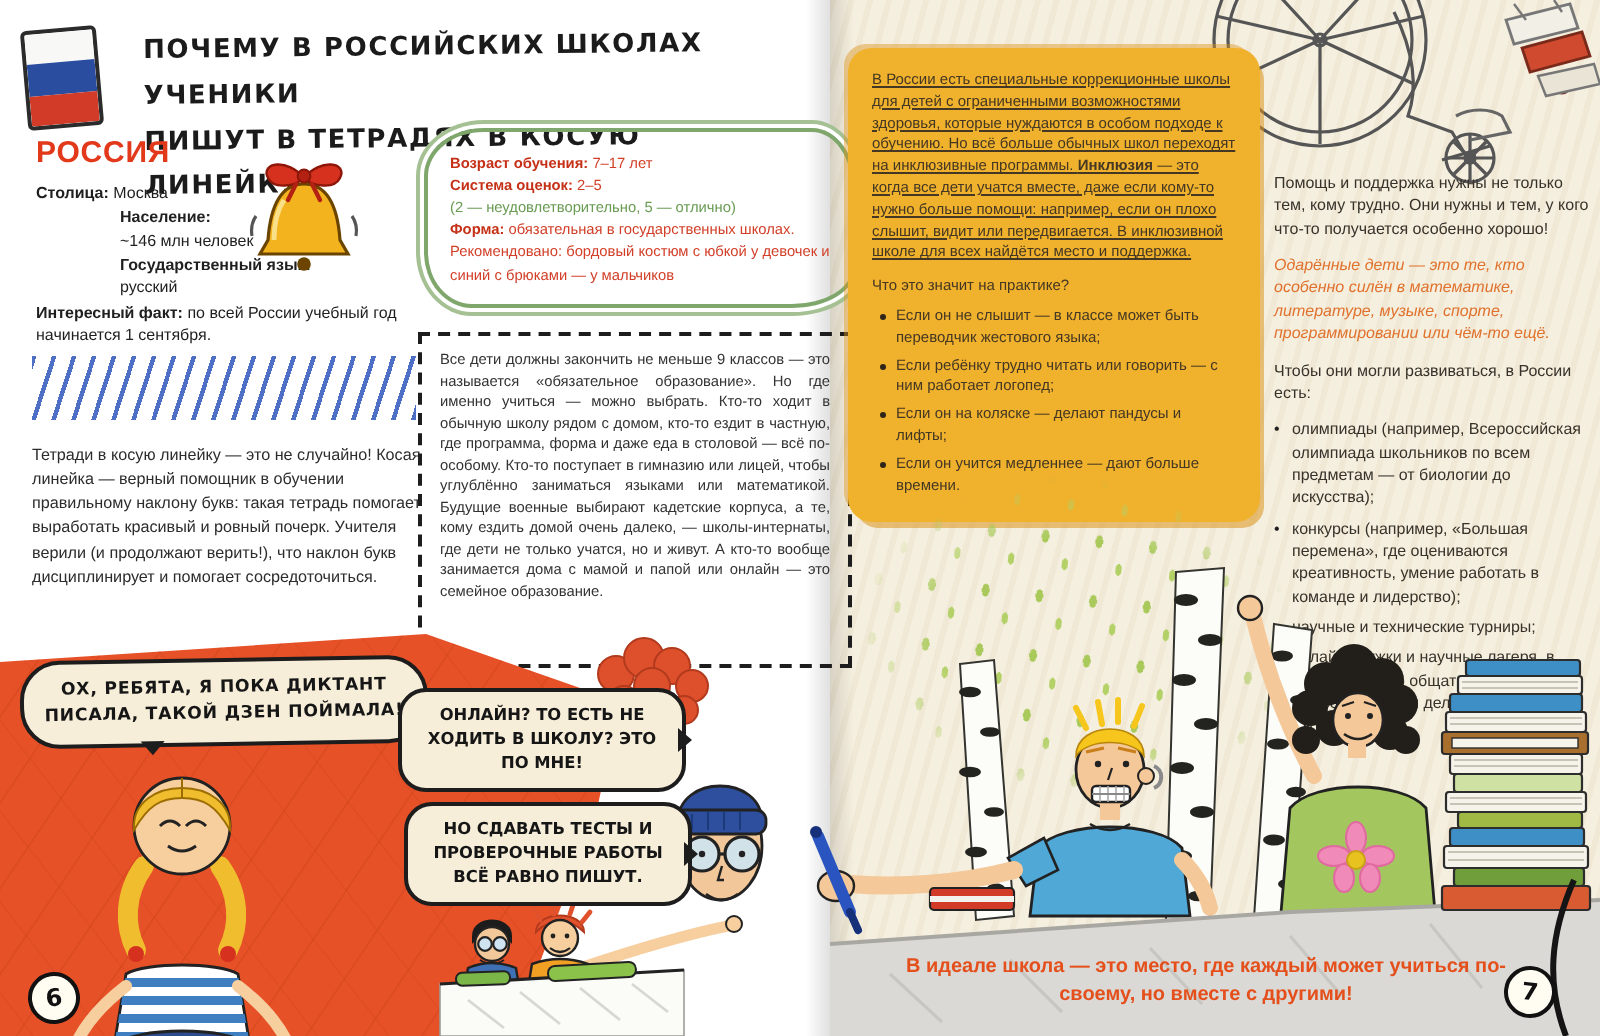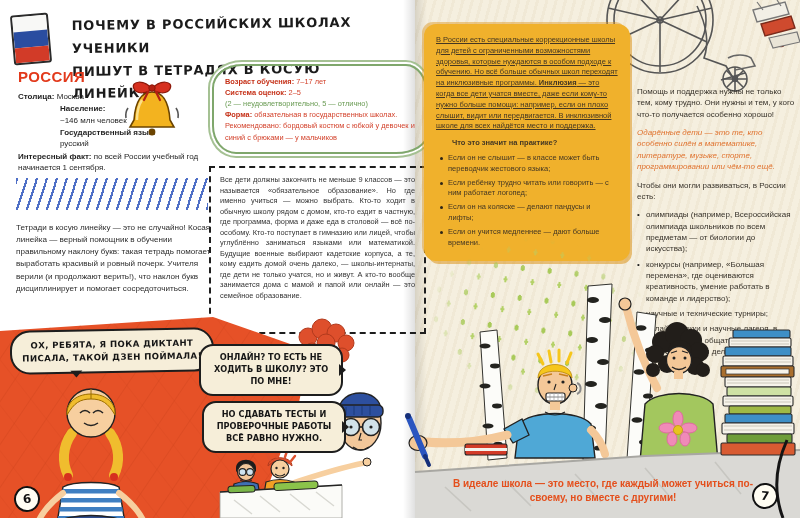--- a/index.html
+++ b/index.html
@@ -52,21 +52,21 @@
                 border:6px solid transparent;border-left:7px solid #1d1d1d;}
   .tail-d:after{content:"";position:absolute;left:58px;bottom:-12px;
                 border:6px solid transparent;border-top:7px solid #1d1d1d;}
 
   
   .yellowbox{left:424px;top:24px;width:206px;padding:11px 12px 10px;background:#f0b12c;border-radius:12px;
              box-shadow:3px 4px 0 -1px rgba(219,148,28,.55),-3px -3px 0 -1px rgba(219,148,28,.45);
              font-size:7.5px;line-height:1.44;color:#443723;box-sizing:border-box;}
   .yellowbox p{margin:0 0 6px;text-decoration:underline;}
   .yellowbox .term{font-weight:bold;}
-  .yb-head{font-weight:bold;margin:2px 16px 4px;}
+  .yb-head{font-weight:normal;margin:2px 0 4px;}
   .yb-bullet{display:flex;gap:5px;margin:0 0 3px 4px;}
   .yb-bullet .dot{flex:none;width:3px;height:3px;border-radius:50%;background:#2e2618;margin-top:4px;}
 
   .rcol{left:637px;top:86px;width:158px;font-size:8px;line-height:1.42;color:#37322a;}
   .rcol p{margin:0 0 7px;}
   .rcol .orange{color:#e0722e;font-style:italic;}
   .rb{position:relative;padding-left:9px;margin-bottom:4px;}
   .rb:before{content:"\2022";position:absolute;left:0;top:0;color:#1f1f1f;}
 
   .speckles{left:428px;top:232px;width:240px;height:186px;z-index:1;transform:rotate(6deg);
@@ -229,21 +229,21 @@
       <path d="M39.5,56 L42.5,56" stroke="#222" stroke-width="1.6"></path>
       <circle cx="31" cy="56" r="1.6" fill="#222"></circle>
         <circle cx="51" cy="56" r="1.6" fill="#222"></circle>
       <path d="M41,62 l-2,7 h3" stroke="#222" stroke-width="1.2" fill="none"></path>
       <path d="M33,76 q8,6 16,0" stroke="#222" stroke-width="1.4" fill="none"></path>
     </g>
   </svg>
 
   <div class="bubble bub1 tail-d">ОХ, РЕБЯТА, Я ПОКА ДИКТАНТ ПИСАЛА, ТАКОЙ ДЗЕН ПОЙМАЛА!</div>
   <div class="bubble bub2 tail-r">ОНЛАЙН? ТО ЕСТЬ НЕ ХОДИТЬ В ШКОЛУ? ЭТО ПО МНЕ!</div>
-  <div class="bubble bub3 tail-r">НО СДАВАТЬ ТЕСТЫ И ПРОВЕРОЧНЫЕ РАБОТЫ ВСЁ РАВНО НУЖНО.</div>
+  <div class="bubble bub3 tail-r">НО СДАВАТЬ ТЕСТЫ И ПРОВЕРОЧНЫЕ РАБОТЫ ВСЁ РАВНО ПИШУТ.</div>
 
   <svg class="abs z5" style="left:220px;top:440px" width="160" height="78" viewBox="0 0 160 78">
     <g transform="translate(8,14)">
       <path d="M8,14 C8,3 28,3 28,14 L28,18 C21,11 15,11 8,18 Z" fill="#1c1c1c"></path>
       <circle cx="18" cy="18" r="8.5" fill="#f2c79a" stroke="#222" stroke-width="1.2"></circle>
       <circle cx="14.5" cy="18" r="3.4" fill="#cfe4f0" stroke="#222" stroke-width="1.1"></circle>
       <circle cx="22" cy="18" r="3.4" fill="#cfe4f0" stroke="#222" stroke-width="1.1"></circle>
       <path d="M24,26 q-6,4 -12,0" stroke="#222" stroke-width="1" fill="none"></path>
       <path d="M6,30 Q18,25 30,30 L32,42 L4,42 Z" fill="#3f6fb5" stroke="#222" stroke-width="1.2"></path>
     </g>

